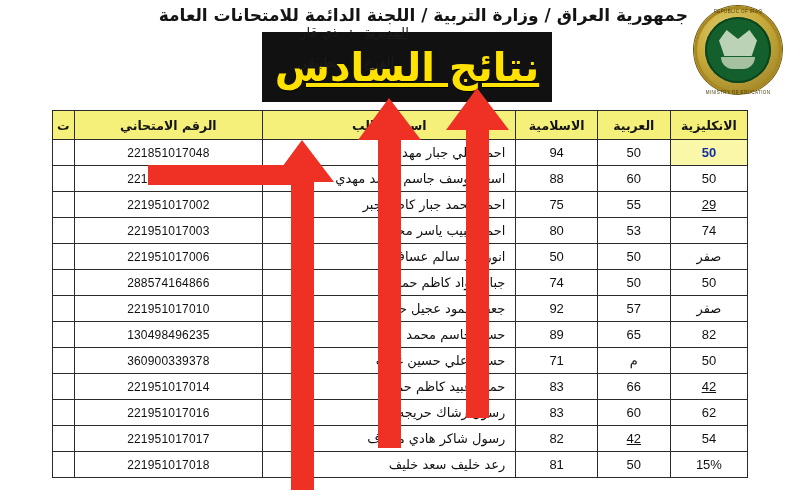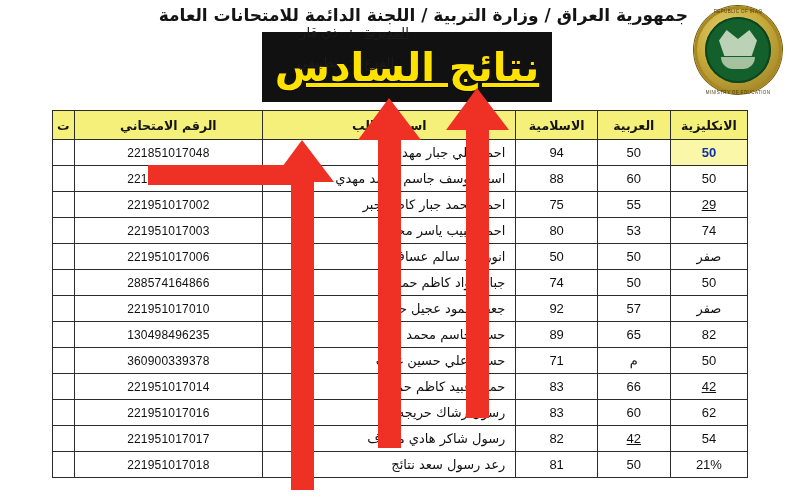--- a/index.html
+++ b/index.html
@@ -356,24 +356,24 @@
           </tr>
           <tr>
             <td class="grade"><span>54</span></td>
             <td class="grade underline"><span>42</span></td>
             <td class="grade"><span>82</span></td>
             <td class="name"><span>رسول شاكر هادي معيوف</span></td>
             <td class="num"><span>221951017017</span></td>
             <td class="tail"><span></span></td>
           </tr>
           <tr>
-            <td class="grade"><span>21%</span></td>
+            <td class="grade"><span>15%</span></td>
             <td class="grade"><span>50</span></td>
             <td class="grade"><span>81</span></td>
-            <td class="name"><span>رعد رسول سعد نتائج</span></td>
+            <td class="name"><span>رعد خليف سعد خليف</span></td>
             <td class="num"><span>221951017018</span></td>
             <td class="tail"><span></span></td>
           </tr>
         </tbody>
     </table>
   </div>
 
   <svg class="arrows" viewBox="0 0 800 500">
     <g>
       <path d="M291 490 L314 490 L314 182 L334 182 L302 140 L271 182 L291 182 Z" fill="#ee3124"></path>

